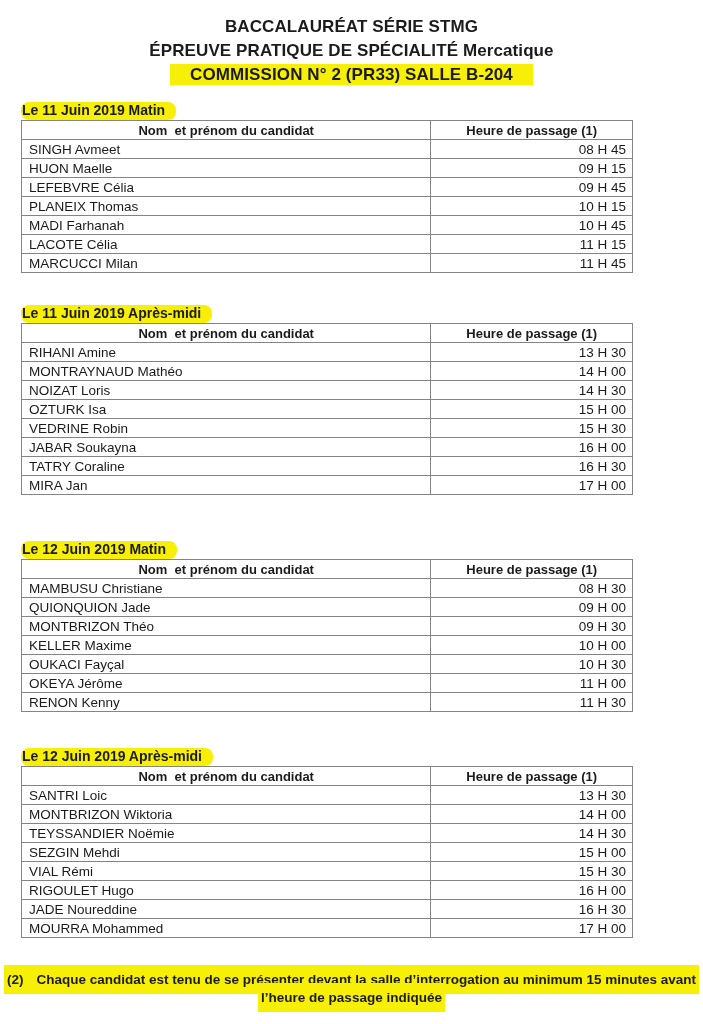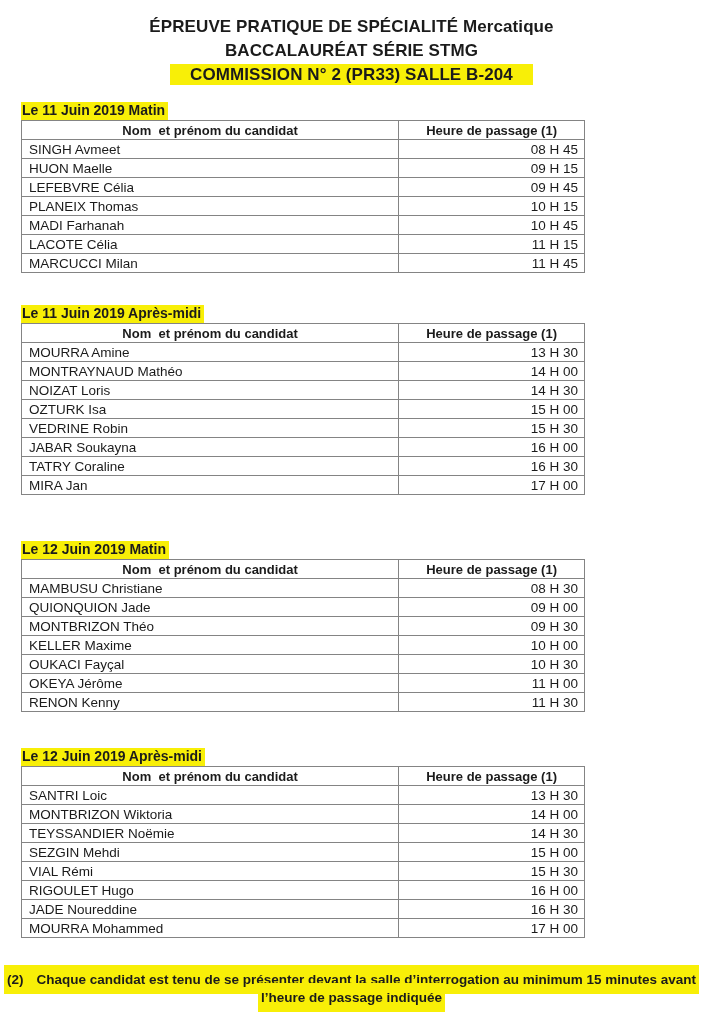--- a/index.html
+++ b/index.html
@@ -43,26 +43,27 @@
     margin-top: 14px;
   }
   .session:nth-of-type(2) { margin-top: 31px; }
   .session:nth-of-type(3) { margin-top: 45px; }
   .session:nth-of-type(4) { margin-top: 35px; }
   .session-label {
     display: inline-block;
     font-weight: bold;
     font-size: 14px;
     line-height: 17px;
-    padding: 0 3px 1px 1px;
+    padding: 0 11px 1px 1px;
+    border-radius: 8px;
   }
   
   table.schedule {
     border-collapse: collapse;
-    width: 564px;
+    width: 612px;
     table-layout: fixed;
   }
   .schedule th, .schedule td {
     border: 1.5px solid #848484;
     height: 18px;
     padding: 0 6px;
     overflow: hidden;
     white-space: nowrap;
   }
   .schedule th {
@@ -93,22 +94,22 @@
   .footnote .fline { margin-bottom: 1px; }
   .footnote .hl { padding: 7px 3px; }
   .fn-marker { margin-right: 13px; }
 </style>
 </head>
 <body>
 
 <div class="page">
 
   <header class="doc-header">
+    <div>BACCALAURÉAT SÉRIE STMG</div>
     <div>ÉPREUVE PRATIQUE DE SPÉCIALITÉ Mercatique</div>
-    <div>BACCALAURÉAT SÉRIE STMG</div>
     <div><span class="hl title-hl">COMMISSION N° 2 (PR33) SALLE B-204</span></div>
   </header>
 
   <main class="content">
   <section class="session">
     <span class="hl session-label">Le 11 Juin 2019 Matin</span>
     <table class="schedule">
       <colgroup>
             <col class="c-name">
             <col class="c-time">
@@ -160,21 +161,21 @@
             <col class="c-time">
           </colgroup>
       <thead>
         <tr>
           <th>Nom  et prénom du candidat</th>
           <th>Heure de passage (1)</th>
         </tr>
       </thead>
       <tbody>
             <tr>
-              <td class="name">MOURRA Amine</td>
+              <td class="name">RIHANI Amine</td>
               <td class="time">13 H 30</td>
             </tr>
             <tr>
               <td class="name">MONTRAYNAUD Mathéo</td>
               <td class="time">14 H 00</td>
             </tr>
             <tr>
               <td class="name">NOIZAT Loris</td>
               <td class="time">14 H 30</td>
             </tr>

